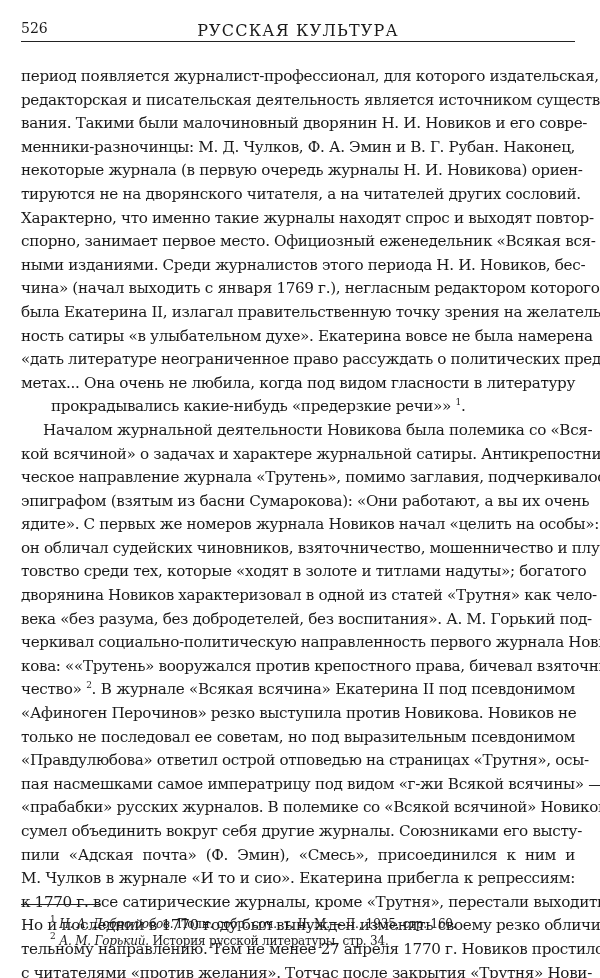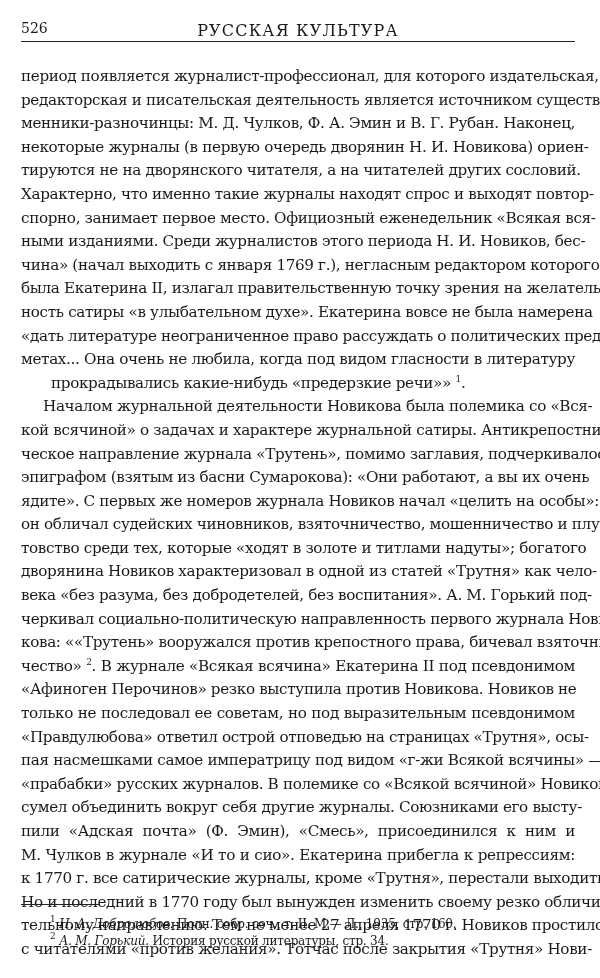--- a/index.html
+++ b/index.html
@@ -27,22 +27,23 @@
 
 <div class="header">
   <span class="page-num">526</span>
   <div class="running-title">РУССКАЯ КУЛЬТУРА</div>
 </div>
 <div class="rule"></div>
 
 <div class="body">
   <div class="line">период появляется журналист-профессионал, для которого издательская,</div>
   <div class="line">редакторская и писательская деятельность является источником существо-</div>
+  <div class="line">вания. Такими были малочиновный дворянин Н. И. Новиков и его совре-</div>
   <div class="line">менники-разночинцы: М. Д. Чулков, Ф. А. Эмин и В. Г. Рубан. Наконец,</div>
-  <div class="line">некоторые журналы (в первую очередь дворянин Н. И. Новикова) ориен-</div>
+  <div class="line">некоторые журнала (в первую очередь журналы Н. И. Новикова) ориен-</div>
   <div class="line">тируются не на дворянского читателя, а на читателей других сословий.</div>
   <div class="line">Характерно, что именно такие журналы находят спрос и выходят повтор-</div>
   <div class="line">спорно, занимает первое место. Официозный еженедельник «Всякая вся-</div>
   <div class="line">ными изданиями. Среди журналистов этого периода Н. И. Новиков, бес-</div>
   <div class="line">чина» (начал выходить с января 1769 г.), негласным редактором которого</div>
   <div class="line">была Екатерина II, излагал правительственную точку зрения на желатель-</div>
   <div class="line">ность сатиры «в улыбательном духе». Екатерина вовсе не была намерена</div>
   <div class="line">«дать литературе неограниченное право рассуждать о политических пред-</div>
   <div class="line">метах... Она очень не любила, когда под видом гласности в литературу</div>
   <div class="line last"><span>прокрадывались какие-нибудь «предерзкие речи»»</span>&nbsp;<sup>1</sup><span>.</span></div>

